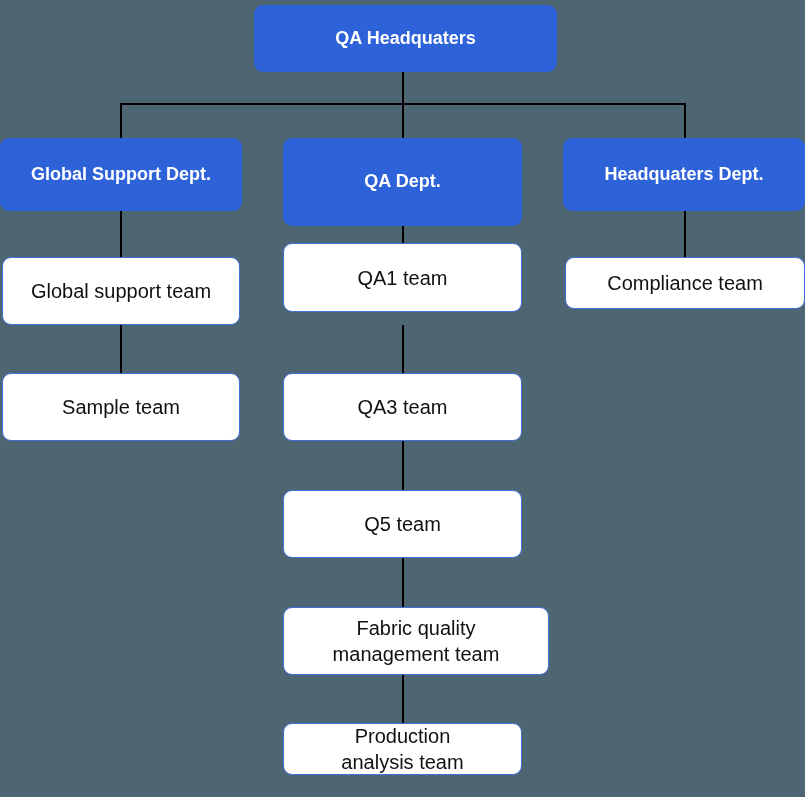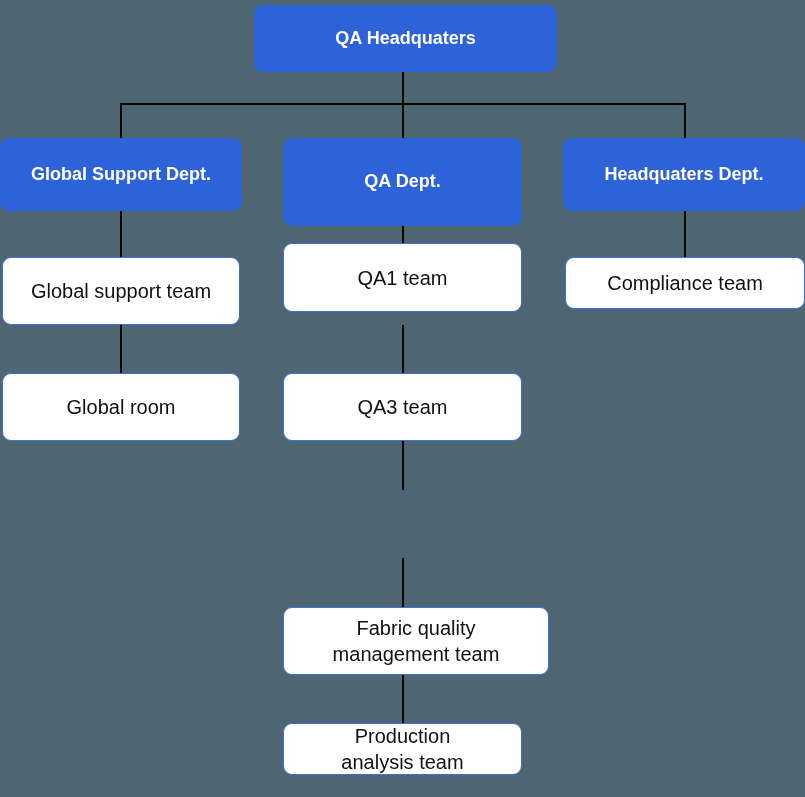--- a/index.html
+++ b/index.html
@@ -66,24 +66,25 @@
 
   <div class="vline" style="left:684px; top:211px; height:46px;"></div>
 
   <div class="node blue" style="left:254px; top:5px; width:303px; height:67px;">QA Headquaters</div>
 
   <div class="node blue" style="left:0px;   top:138px; width:242px; height:73px;">Global Support Dept.</div>
   <div class="node blue" style="left:283px; top:138px; width:239px; height:88px;">QA Dept.</div>
   <div class="node blue" style="left:563px; top:138px; width:242px; height:73px;">Headquaters Dept.</div>
 
   <div class="node white" style="left:2px; top:257px; width:238px; height:68px;">Global support team</div>
-  <div class="node white" style="left:2px; top:373px; width:238px; height:68px;">Global room</div>
+  <div class="node white" style="left:2px; top:373px; width:238px; height:68px;">Sample team</div>
 
   <div class="node white" style="left:283px; top:243px; width:239px; height:69px;">QA1 team</div>
   <div class="node white" style="left:283px; top:373px; width:239px; height:68px;">QA3 team</div>
+  <div class="node white" style="left:283px; top:490px; width:239px; height:68px;">Q5 team</div>
   <div class="node white" style="left:283px; top:607px; width:266px; height:68px;">Fabric quality
 management team</div>
   <div class="node white" style="left:283px; top:723px; width:239px; height:52px;">Production
 analysis team</div>
 
   <div class="node white" style="left:565px; top:257px; width:240px; height:52px;">Compliance team</div>
 
 </div>
 
 </body></html>

